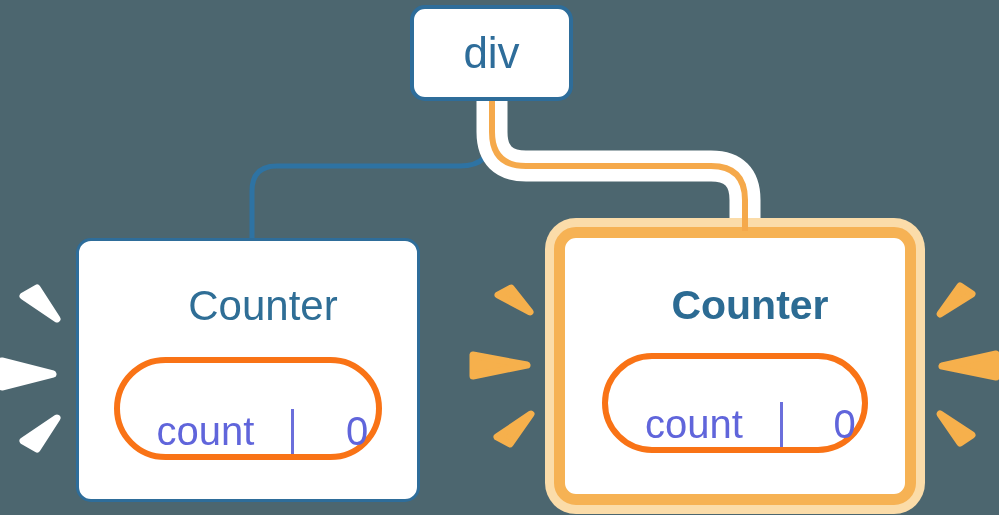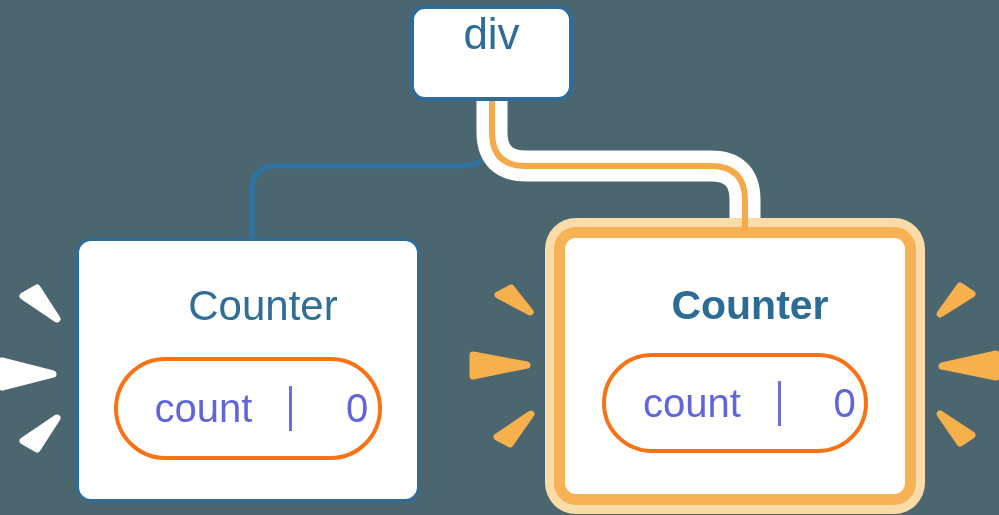--- a/index.html
+++ b/index.html
@@ -14,21 +14,21 @@
   .layer-under{z-index:1;}
   .layer-over{z-index:3;pointer-events:none;}
 
   .node-div{
     position:absolute;z-index:2;
     left:410px;top:5px;width:163px;height:96px;
     box-sizing:border-box;
     background:#FFFFFF;
     border:4px solid #2E6D9A;
     border-radius:15px;
-    display:flex;align-items:flex-start;justify-content:center;
+    display:flex;align-items:center;justify-content:center;
     font-size:44px;font-weight:500;color:#2E6D9A;
   }
 
   .card{
     position:absolute;z-index:2;
     box-sizing:border-box;
     background:#FFFFFF;
   }
   .card-left{
     left:76px;top:238px;width:344px;height:264px;
@@ -46,22 +46,22 @@
     text-align:center;line-height:1;
     color:#2F6E96;
     margin-left:15px;
   }
   .card-left .card-title{top:44px;font-size:42px;font-weight:500;}
   .card-right .card-title{top:47px;font-size:41px;font-weight:700;color:#2C6B93;}
 
   .pill{
     position:absolute;
     box-sizing:border-box;
-    border:4px solid #f97316;
-    display:flex;align-items:center;
+    border:6px solid #f97316;
+    display:flex;align-items:flex-end;
     color:#6065DB;
     gap:44px;
   }
   .card-left .pill{left:35px;top:116px;width:268px;height:103px;border-radius:52px;}
   .card-right .pill{left:37px;top:115px;width:266px;height:100px;border-radius:50px;}
   .pill-key{
     flex:0 0 171px;
     border-right:3px solid #6B6FDC;
     display:flex;align-items:center;justify-content:center;
     font-size:40px;

